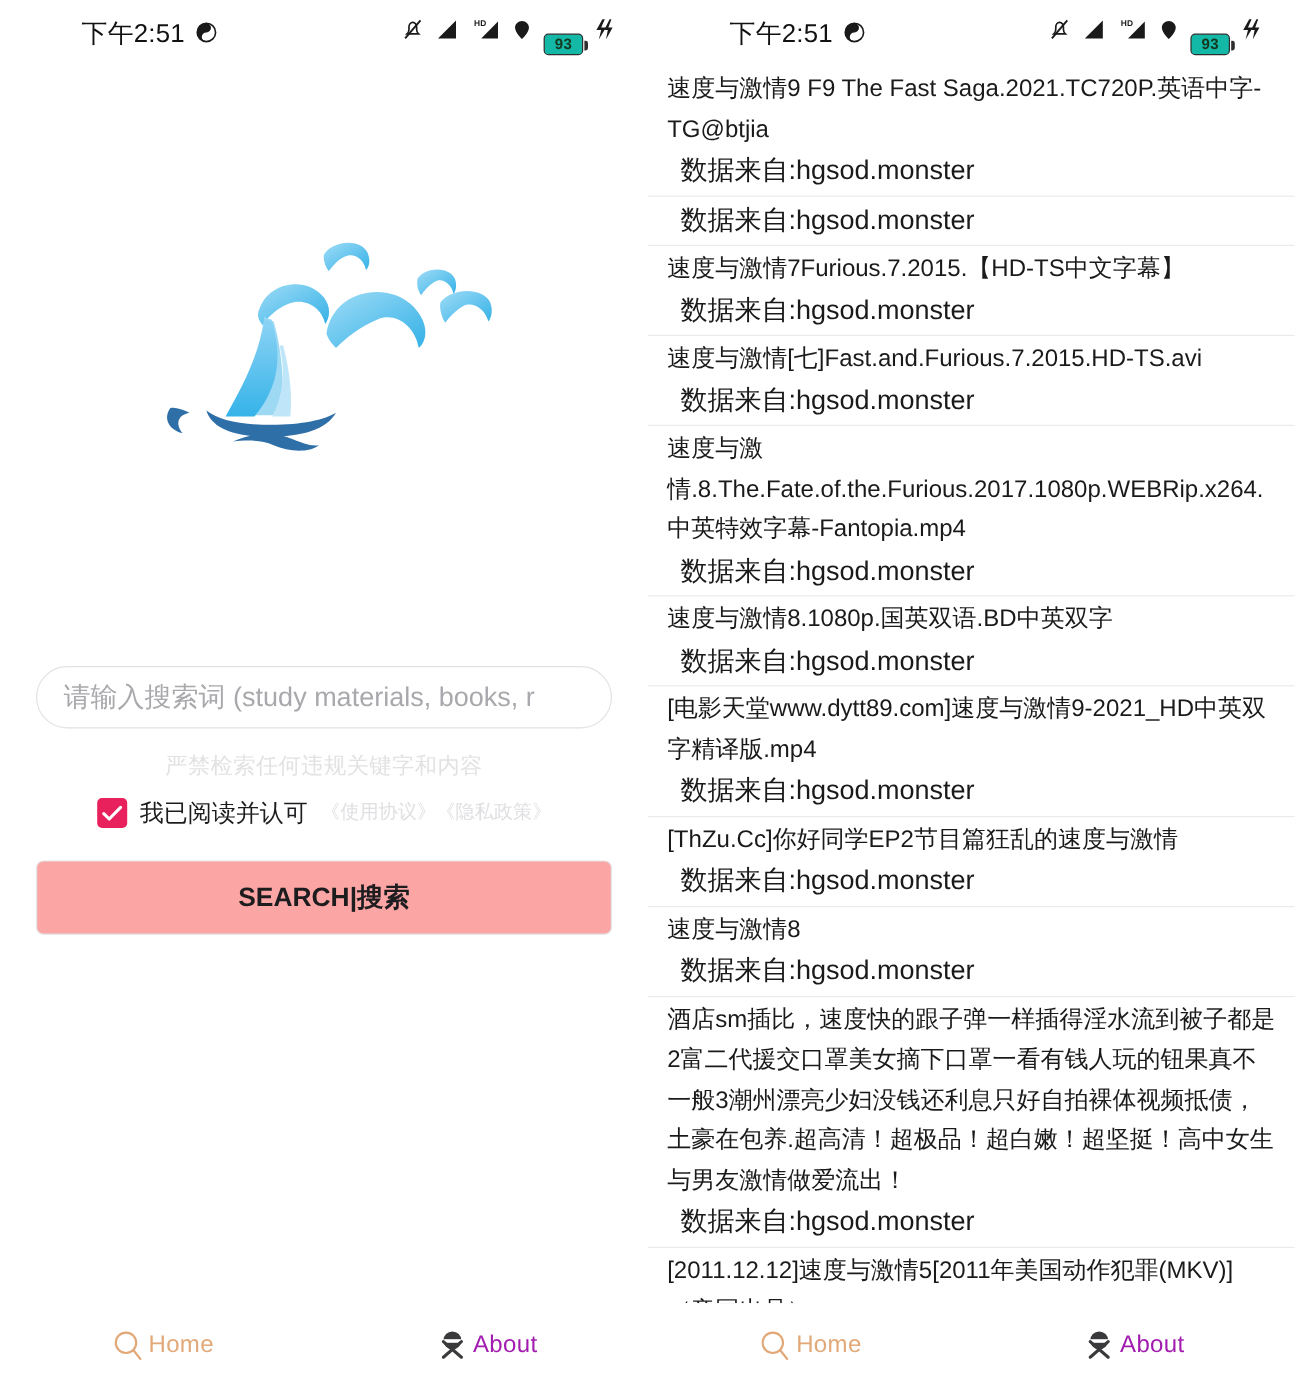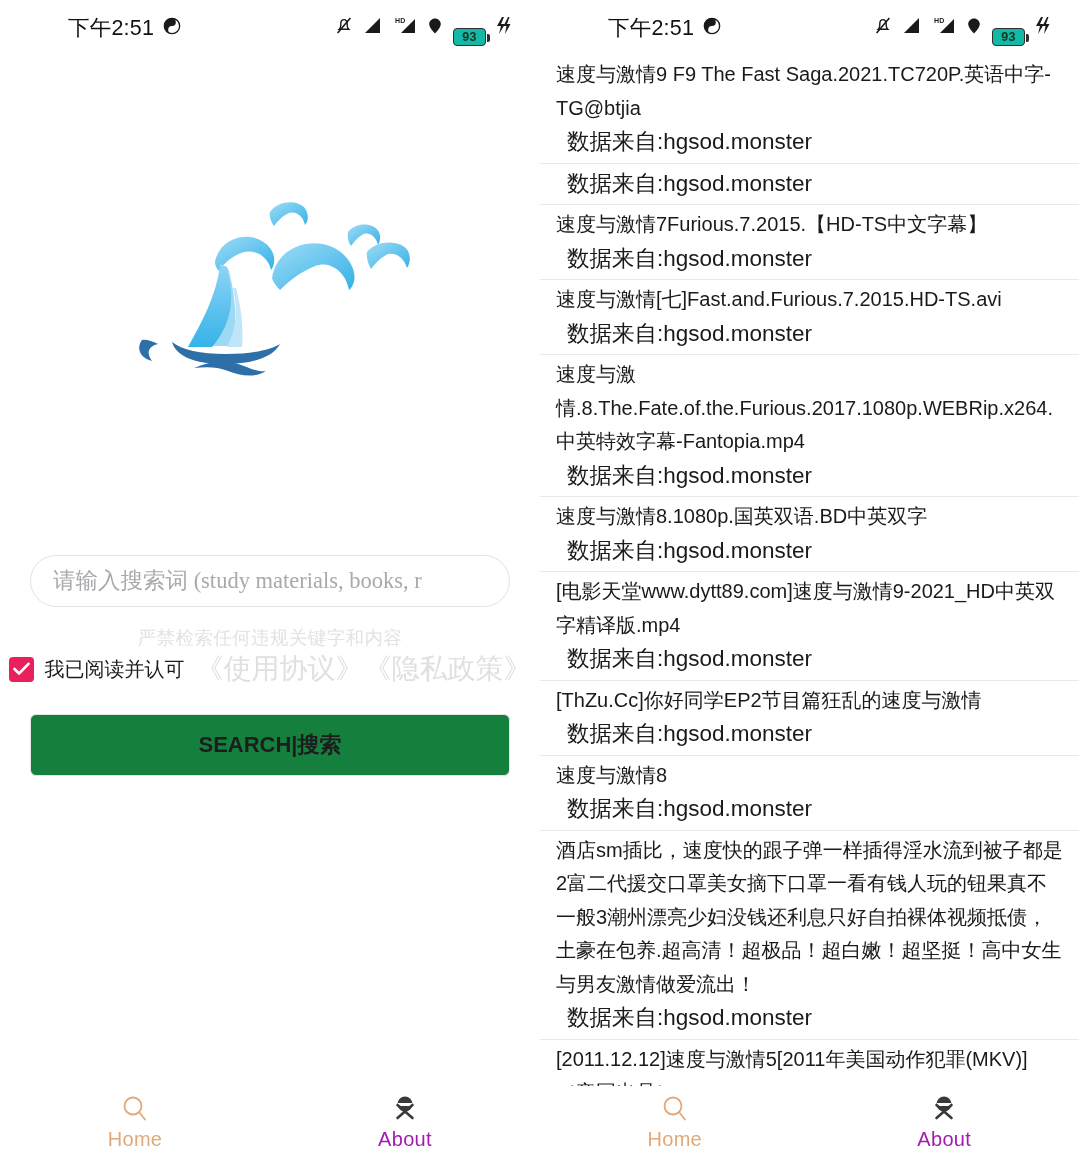--- a/index.html
+++ b/index.html
@@ -33,21 +33,21 @@
     display: flex;
     align-items: center;
     justify-content: space-between;
     padding: 0 28px 0 68px;
     font-size: 21px;
     color: #0d0d0d;
     letter-spacing: .2px;
   }
   .status-left {
     display: flex;
-    align-items: center;
+    align-items: flex-end;
     gap: 9px;
   }
   .status-time { font-size: 21.5px; color: #111; }
   .status-right {
     display: flex;
     align-items: center;
     gap: 9px;
   }
   .si { display: block; }
 
@@ -94,71 +94,71 @@
     margin-top: 30px;
   }
 
   .search-input {
     width: 100%;
     height: 52px;
     border: 1.6px solid #e2e2e4;
     border-radius: 27px;
     padding: 0 22px;
     font-size: 22.5px;
-    font-family: Liberation Serif, serif;
+    font-family: Liberation Sans, sans-serif;
     color: #333;
     background: #fff;
     outline: none;
   }
   .search-input::placeholder { color: #a9a9ad; }
 
   .warn-text {
     text-align: center;
     font-size: 18.5px;
     color: #e2e2e4;
     margin-top: 18px;
     letter-spacing: .4px;
   }
 
   .agree-row {
     display: flex;
     align-items: center;
     justify-content: center;
     gap: 11px;
-    margin-top: 0;
+    margin-top: 14px;
   }
   .checkbox {
     width: 25px;
     height: 25px;
     border-radius: 4px;
     background: #e8215c;
     display: flex;
     align-items: center;
     justify-content: center;
     flex: 0 0 auto;
   }
   .checkbox svg { display: block; }
   .agree-text {
     font-size: 20px;
     color: #1d1d1f;
     white-space: nowrap;
   }
   .agree-links {
-    font-size: 28px;
+    font-size: 16px;
     color: #e0e0e3;
     white-space: nowrap;
   }
 
   .search-btn {
     width: 100%;
     height: 62px;
     margin-top: 26px;
     border: 1.6px solid #e4e4e6;
     border-radius: 6px;
-    background: #15803d;
+    background: #fca5a5;
     font-size: 22px;
     font-weight: bold;
     color: #1d1d1f;
     font-family: "Liberation Sans", "DejaVu Sans", sans-serif;
     cursor: pointer;
   }
 
   
   .results {
     position: absolute;
@@ -192,21 +192,21 @@
     right: 0;
     bottom: 0;
     height: 77px;
     display: flex;
     background: #ffffff;
     padding-bottom: 6px;
   }
   .nav-item {
     flex: 1;
     display: flex;
-    flex-direction: column;
+    flex-direction: row;
     align-items: center;
     justify-content: center;
     gap: 2px;
     cursor: pointer;
   }
   .nav-label {
     font-size: 20px;
     letter-spacing: .3px;
   }
   .nav-active .nav-label { color: #e2a878; }

